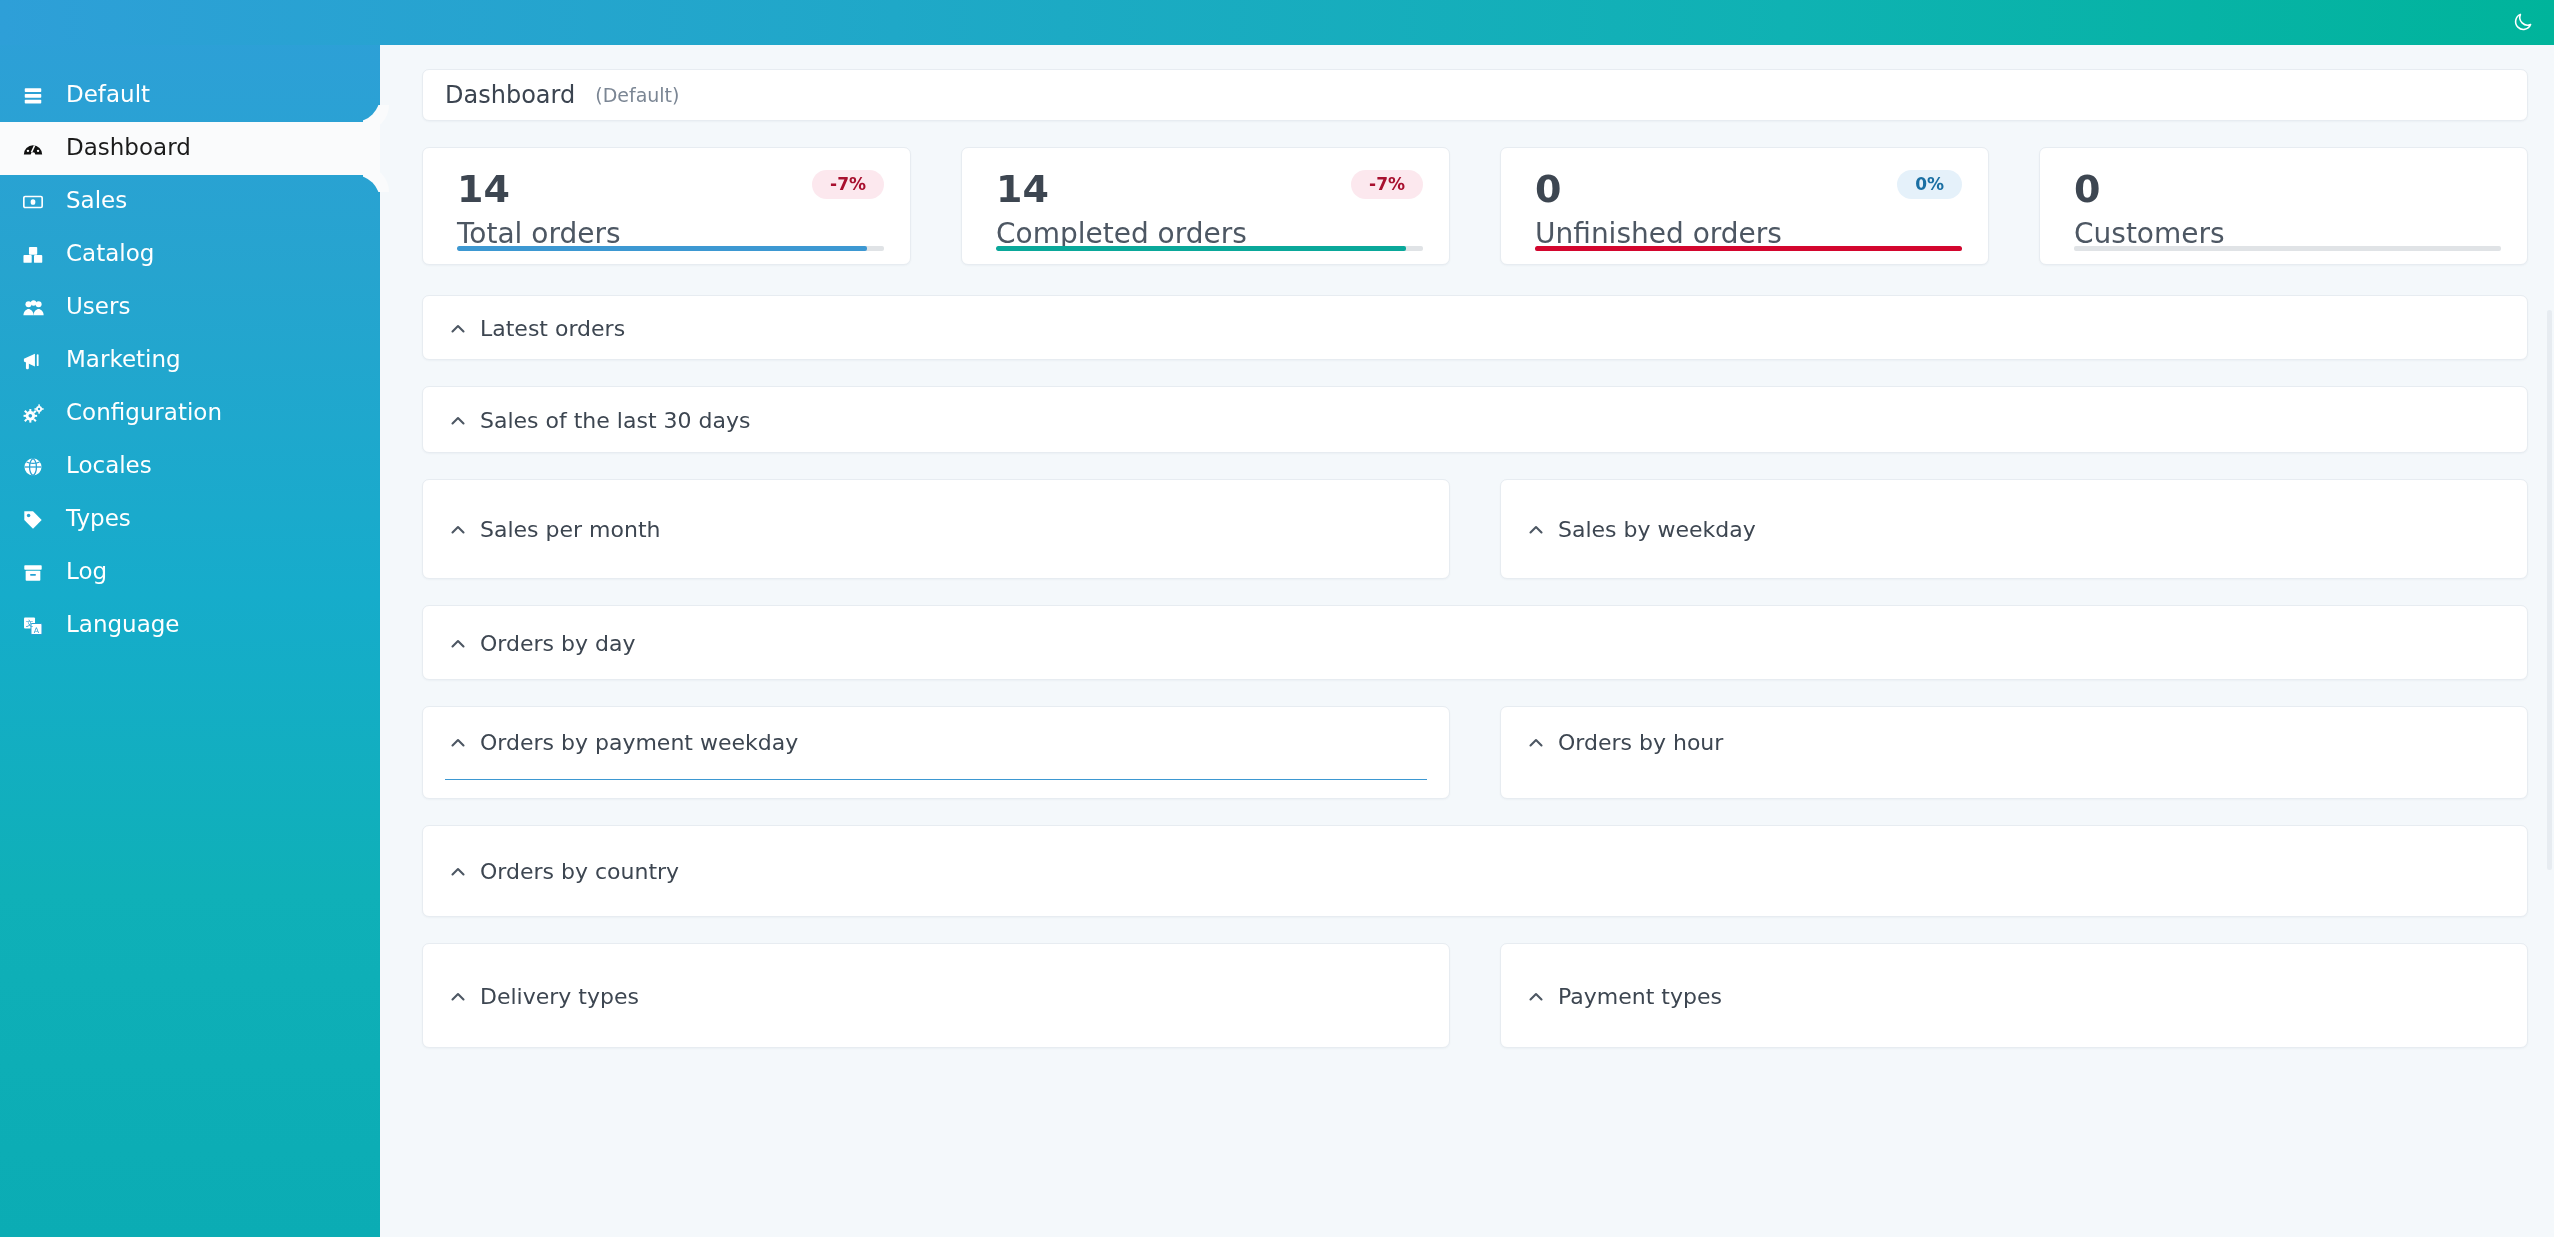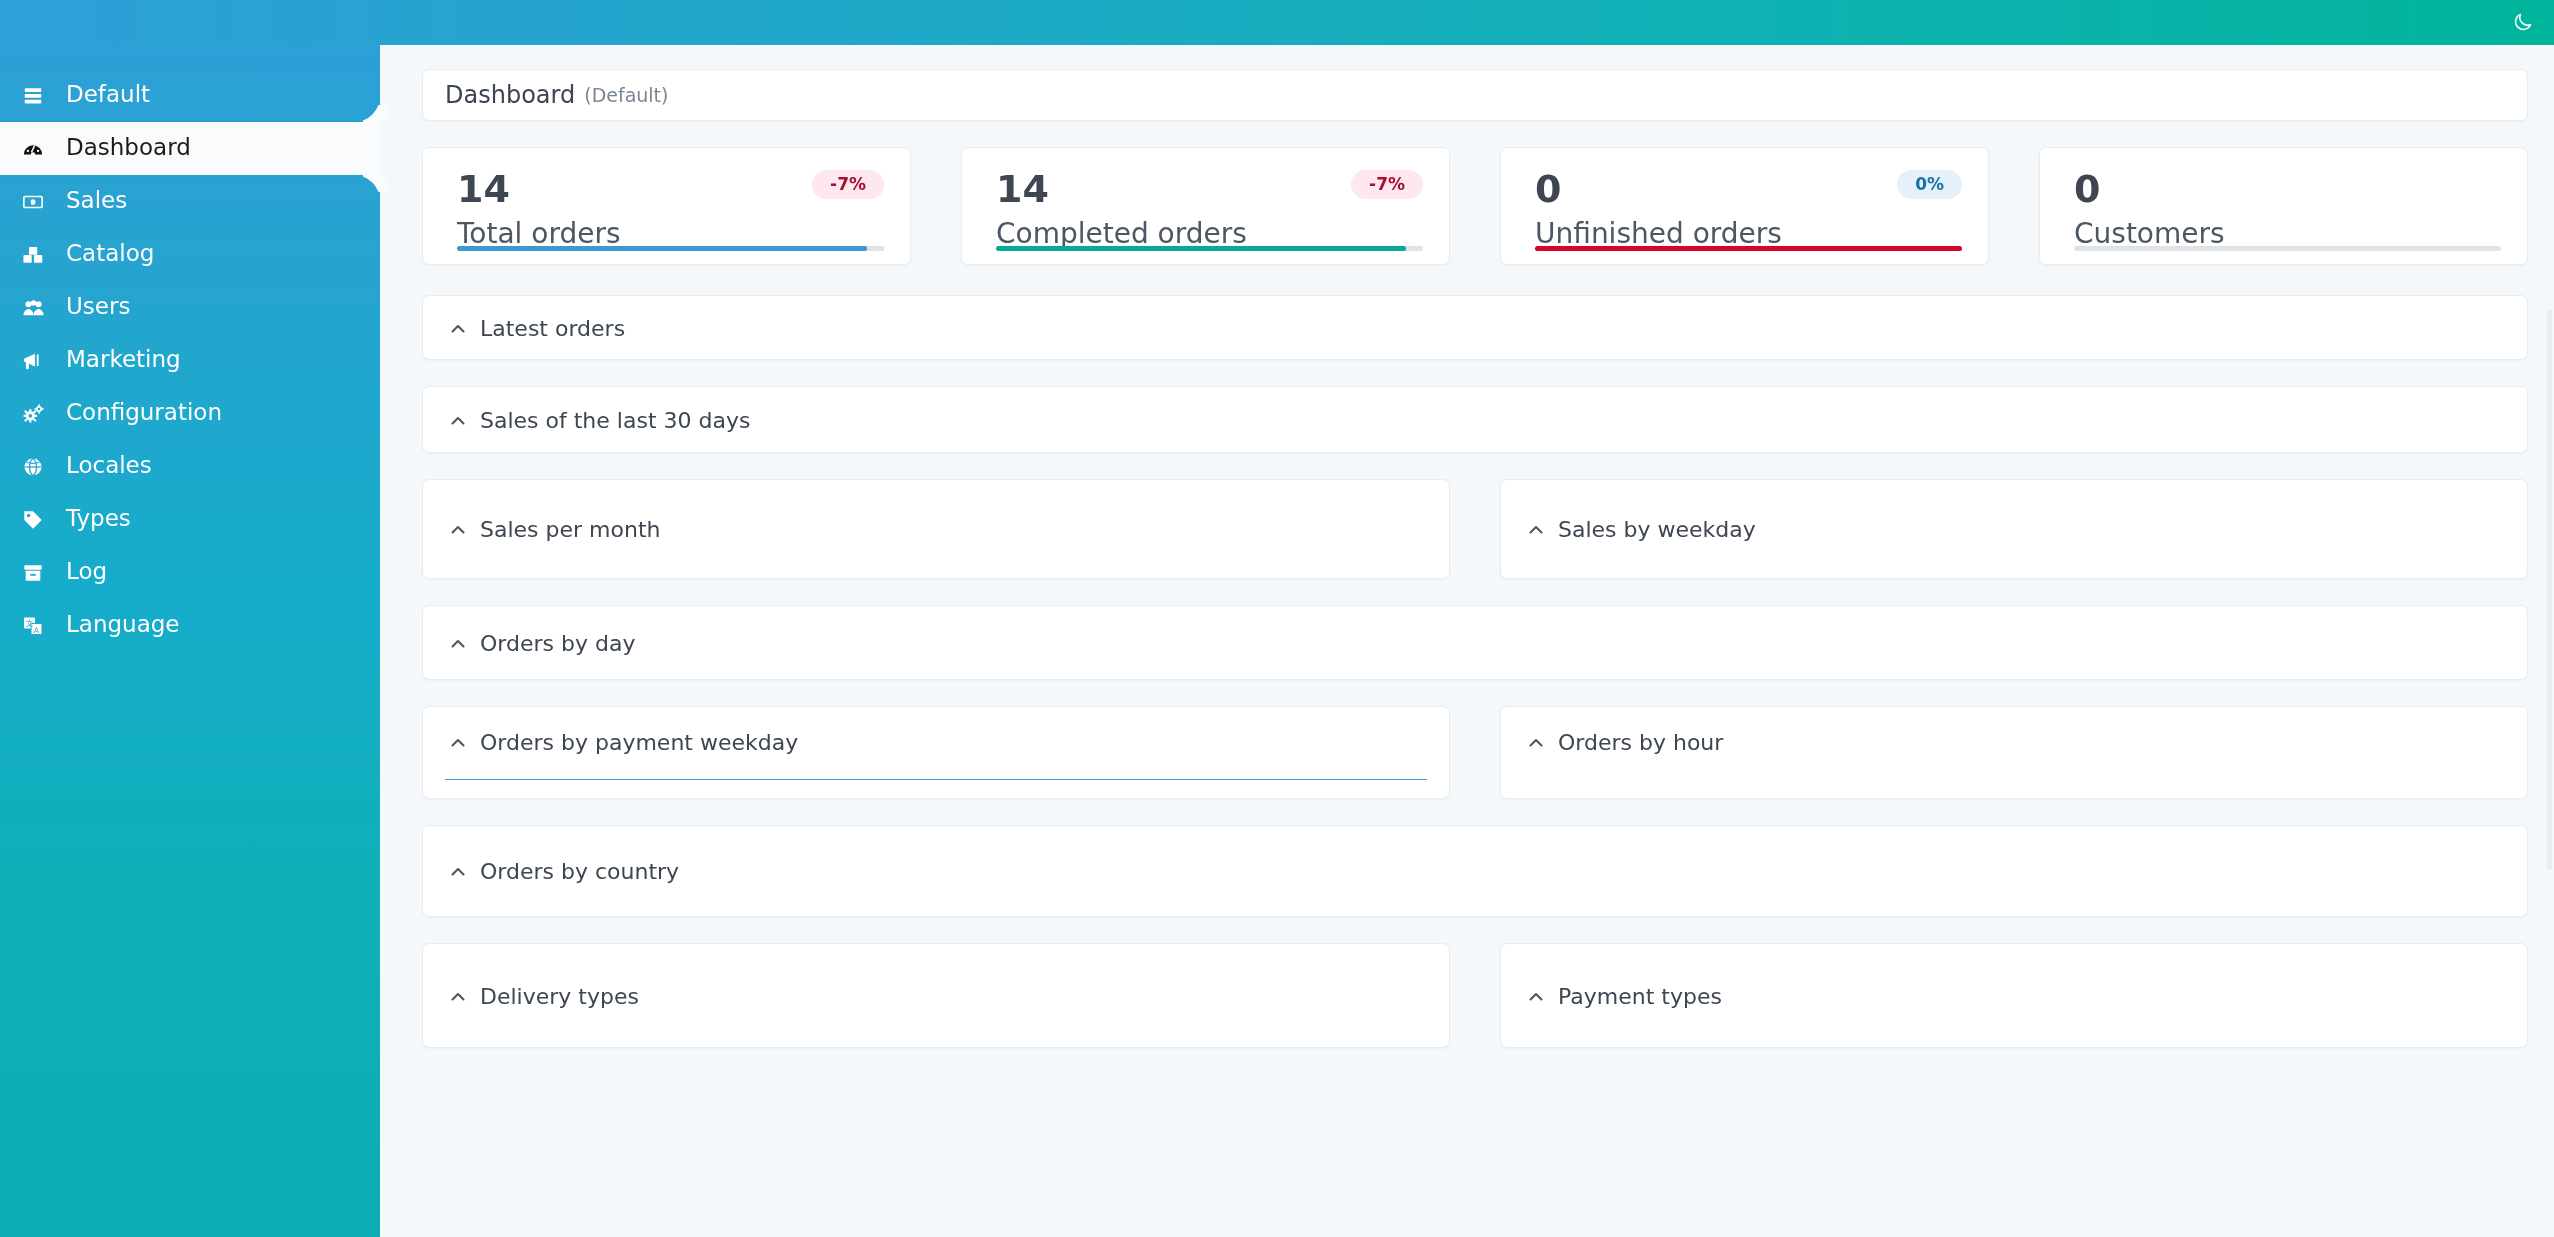--- a/index.html
+++ b/index.html
@@ -143,21 +143,21 @@
     margin-bottom: 26px;
   }
   .titlebar .title-main {
     font-size: 24px;
     color: #3b4450;
     font-weight: 400;
   }
   .titlebar .title-sub {
     font-size: 19px;
     color: #7b8694;
-    margin-left: 9px;
+    margin-left: 20px;
   }
 
   
   .stats-row {
     display: flex;
     gap: 50px;
     margin-bottom: 30px;
   }
   .stat-card {
     flex: 1;

